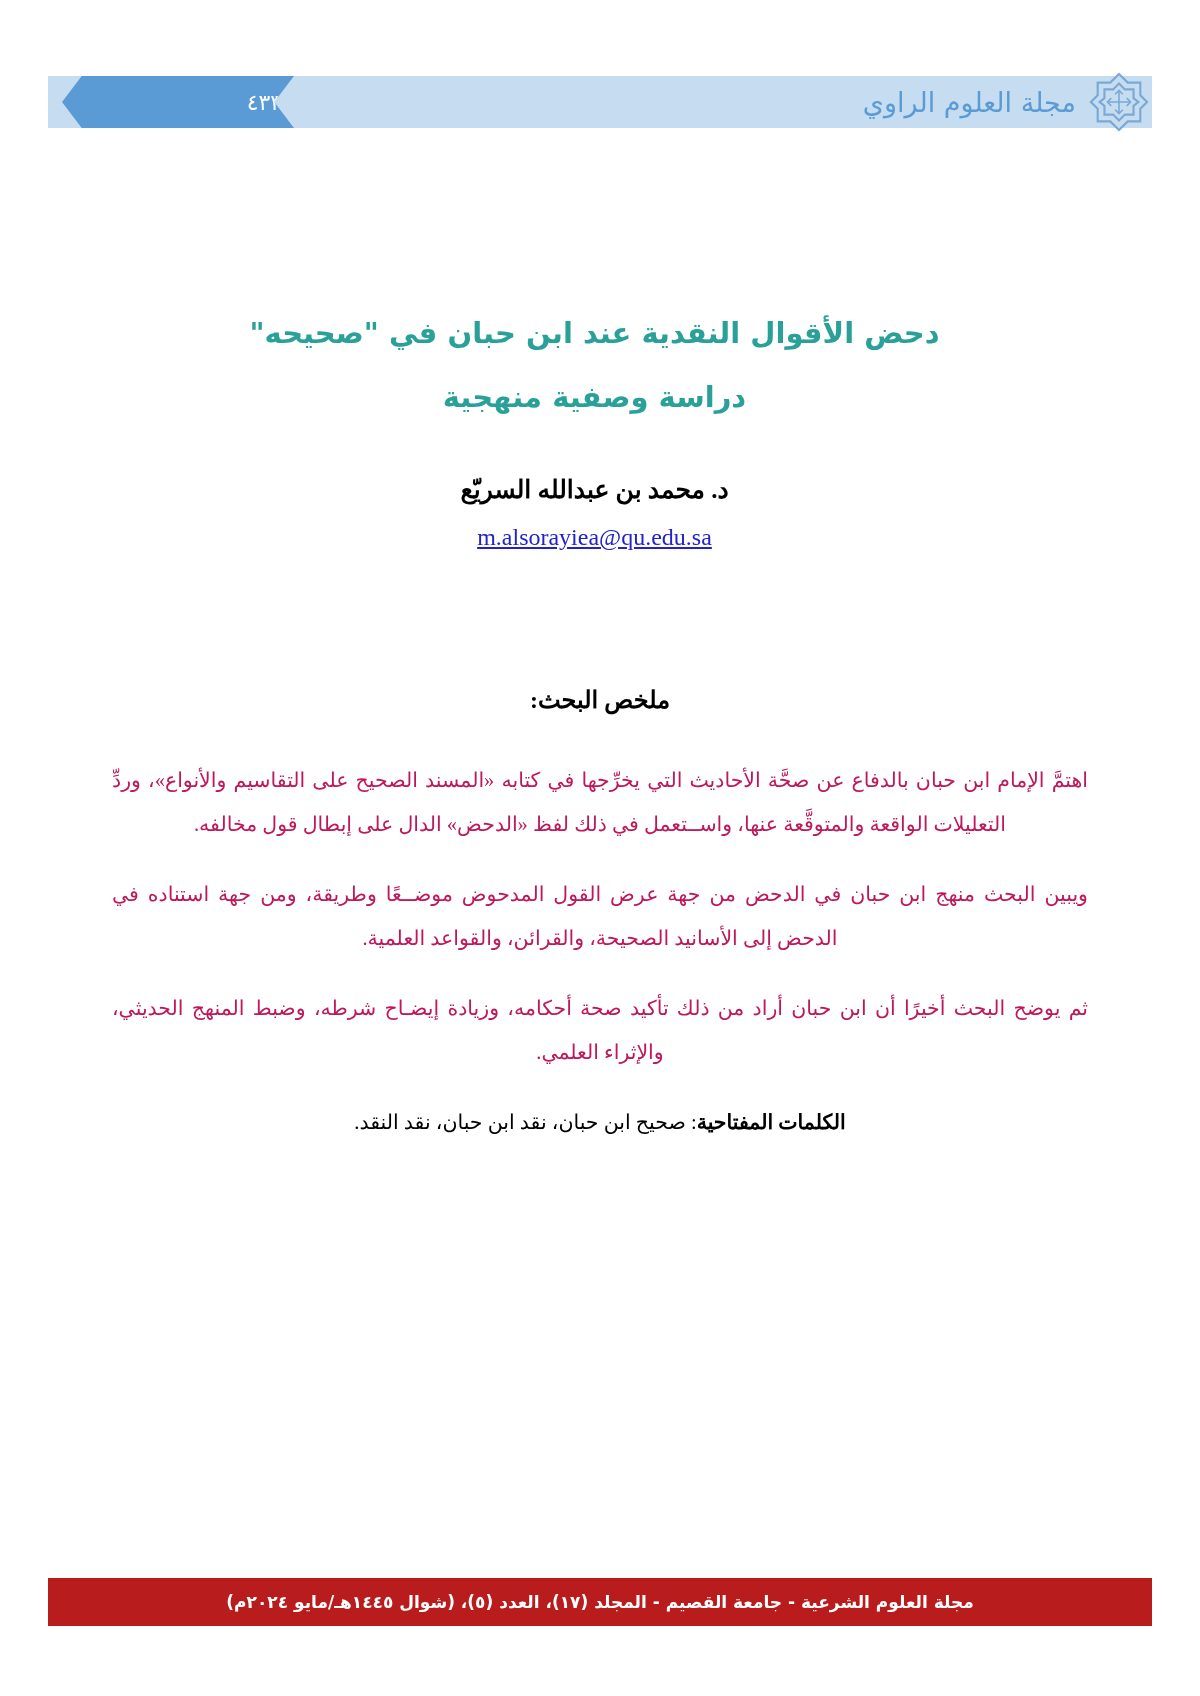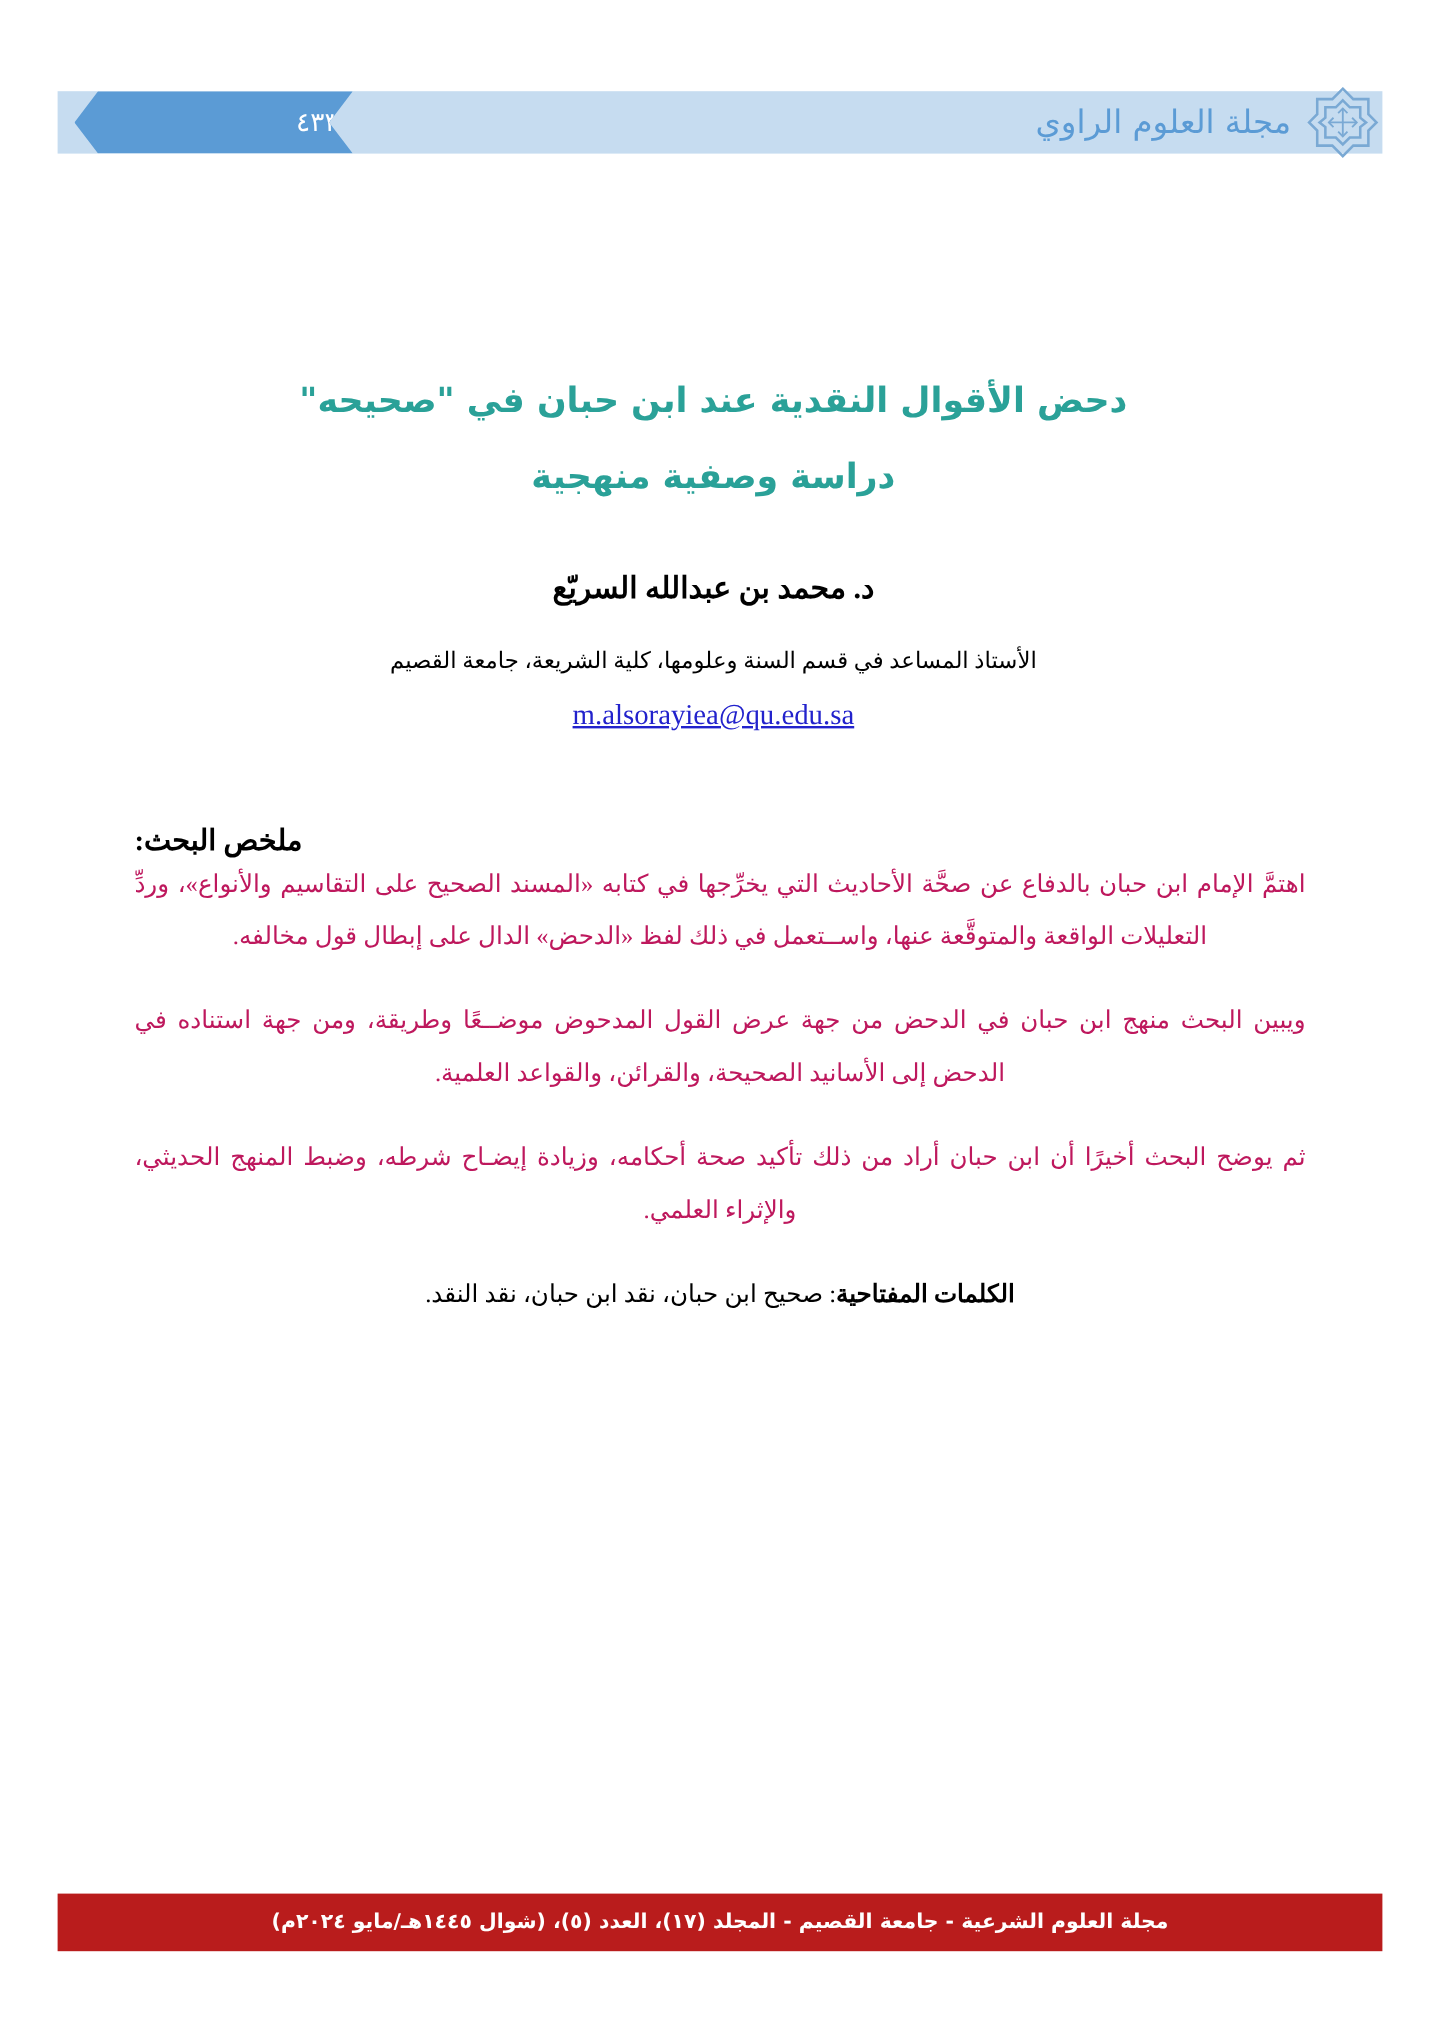--- a/index.html
+++ b/index.html
@@ -136,21 +136,22 @@
     top: 686px;
     left: 112px;
     right: 112px;
     direction: rtl;
   }
 
   .abstract-heading {
     font-family: "Liberation Serif", "DejaVu Serif", serif;
     font-size: 24px;
     font-weight: bold;
-    text-align: left;
+    text-align: center;
+    margin-bottom: 44px;
     color: #000000;
   }
 
   .abstract-para {
     font-family: "Liberation Serif", "DejaVu Serif", serif;
     font-size: 20.5px;
     line-height: 2.15;
     text-align: justify;
     text-align-last: center;
     color: #be185d;
@@ -218,21 +219,20 @@
   </div>
 </div>
 
 <div class="title-block">
   <div class="paper-title-line">دحض الأقوال النقدية عند ابن حبان في "صحيحه"</div>
 
   <div class="paper-title-line second">دراسة وصفية منهجية</div>
 
   <div class="author-name">د. محمد بن عبدالله السريّع</div>
 
-  <div class="author-affiliation">الأستاذ المساعد في قسم السنة وعلومها، كلية الشريعة، جامعة القصيم</div>
 
   <div>
     <a class="author-email" href="#">m.alsorayiea@qu.edu.sa</a>
   </div>
 </div>
 
 <div class="abstract-section">
   <div class="abstract-heading">ملخص البحث:</div>
 
   <p class="abstract-para">اهتمَّ الإمام ابن حبان بالدفاع عن صحَّة الأحاديث التي يخرِّجها في كتابه «المسند الصحيح على التقاسيم والأنواع»، وردِّ التعليلات الواقعة والمتوقَّعة عنها، واســتعمل في ذلك لفظ «الدحض» الدال على إبطال قول مخالفه.</p>

